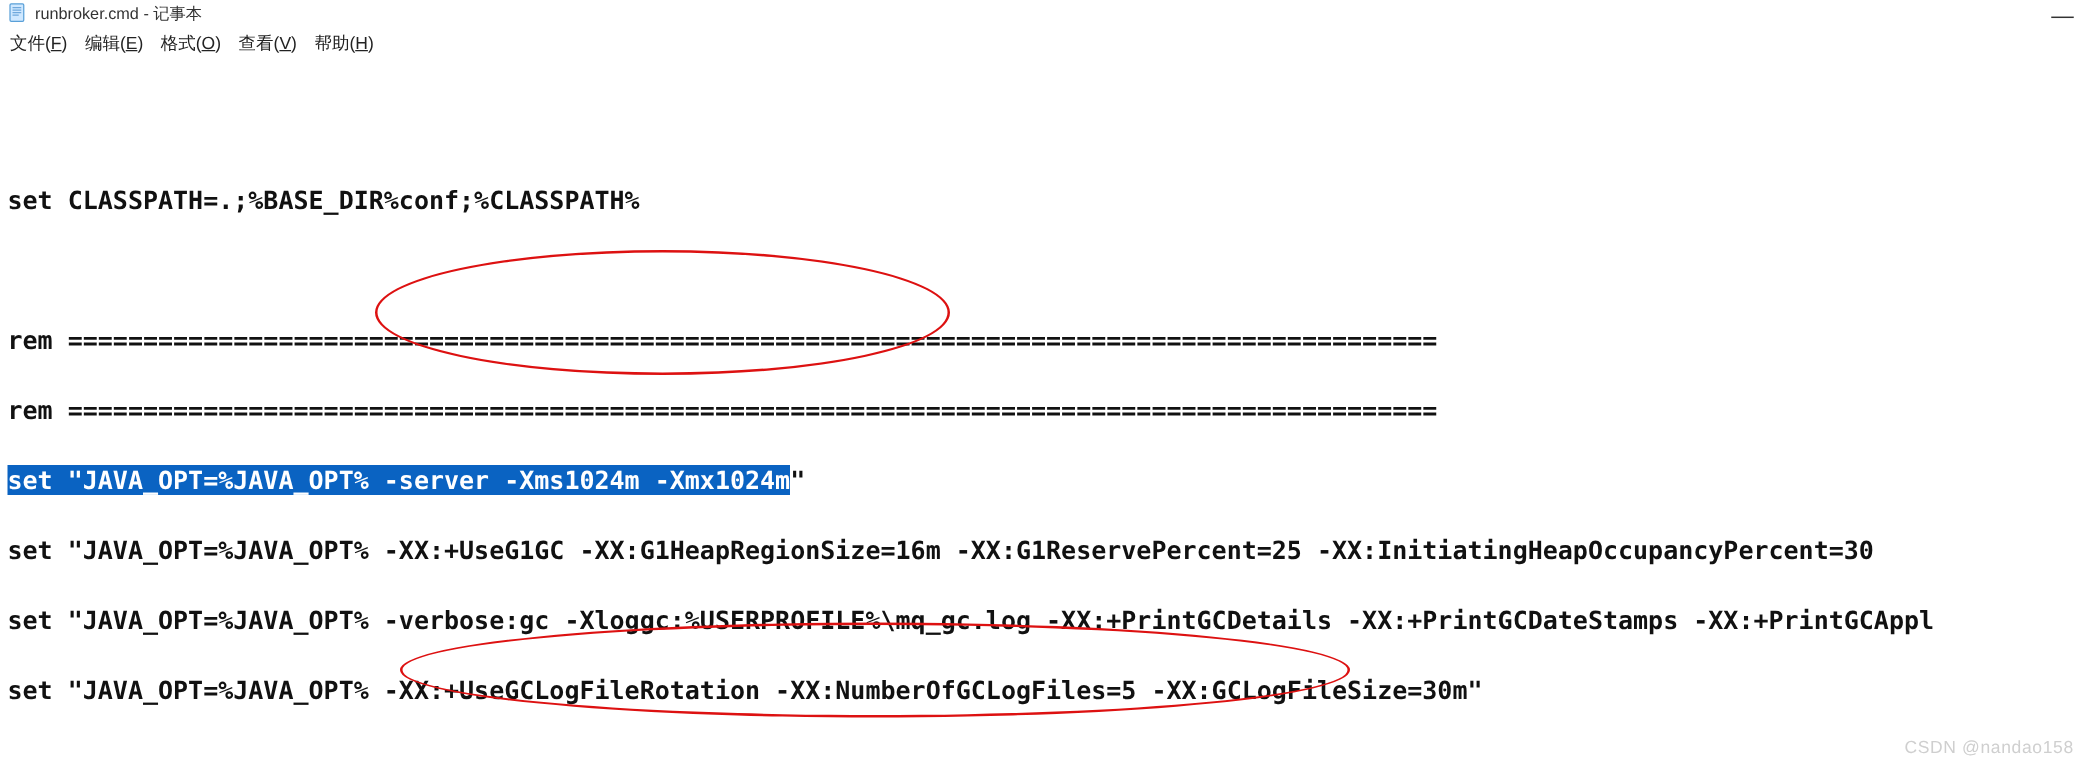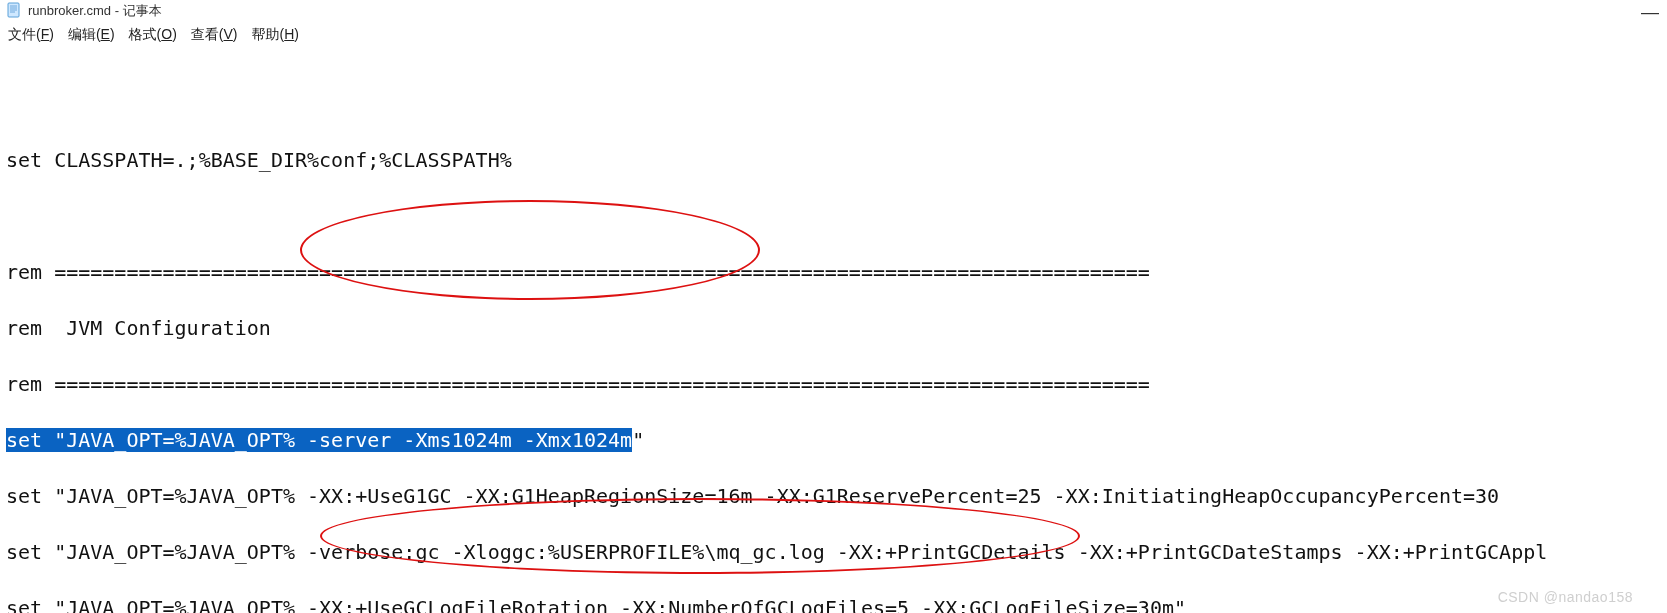--- a/index.html
+++ b/index.html
@@ -47,30 +47,30 @@
     .content {
       padding: 14px 6px 0 6px;
       font-family: "Microsoft YaHei", "Segoe UI", Consolas, monospace;
       font-size: 20px;
       line-height: 28px;
       color: #111;
       white-space: pre;
       overflow: hidden;
       position: relative;
     }
-    .line { white-space: pre; height: 28px; }
+    .line { white-space: pre; height: 28px; font-weight: bold; }
     .sel {
       background: #0a63c2;
       color: #fff;
     }
     .annot { position: absolute; pointer-events: none; }
     .ellipse { border: 2.5px solid #d11; border-radius: 50%; position: absolute; background: transparent; }
     .watermark {
       position: absolute;
-      right: 34px;
+      right: 8px;
       bottom: 8px;
       font-size: 14px;
       color: #cfcfcf;
       font-family: Arial, sans-serif;
       letter-spacing: 0.5px;
     }
   </style>
 </head>
 <body>
 
@@ -94,21 +94,20 @@
   <span><span>格式(</span><span class="u">O</span><span>)</span></span>
   <span><span>查看(</span><span class="u">V</span><span>)</span></span>
   <span><span>帮助(</span><span class="u">H</span><span>)</span></span>
 </div>
 
 <div class="content">
 <div class="line"></div>
 <div class="line">set CLASSPATH=.;%BASE_DIR%conf;%CLASSPATH%</div>
 <div class="line"></div>
 <div class="line">rem ===========================================================================================</div>
-<div class="line">rem  JVM Configuration</div>
 <div class="line">rem ===========================================================================================</div>
 <div class="line"><span class="sel">set "JAVA_OPT=%JAVA_OPT% -server -Xms1024m -Xmx1024m</span><span>"</span></div>
 <div class="line">set "JAVA_OPT=%JAVA_OPT% -XX:+UseG1GC -XX:G1HeapRegionSize=16m -XX:G1ReservePercent=25 -XX:InitiatingHeapOccupancyPercent=30</div>
 <div class="line">set "JAVA_OPT=%JAVA_OPT% -verbose:gc -Xloggc:%USERPROFILE%\mq_gc.log -XX:+PrintGCDetails -XX:+PrintGCDateStamps -XX:+PrintGCAppl</div>
 <div class="line">set "JAVA_OPT=%JAVA_OPT% -XX:+UseGCLogFileRotation -XX:NumberOfGCLogFiles=5 -XX:GCLogFileSize=30m"</div>
 
 
 
 
 

